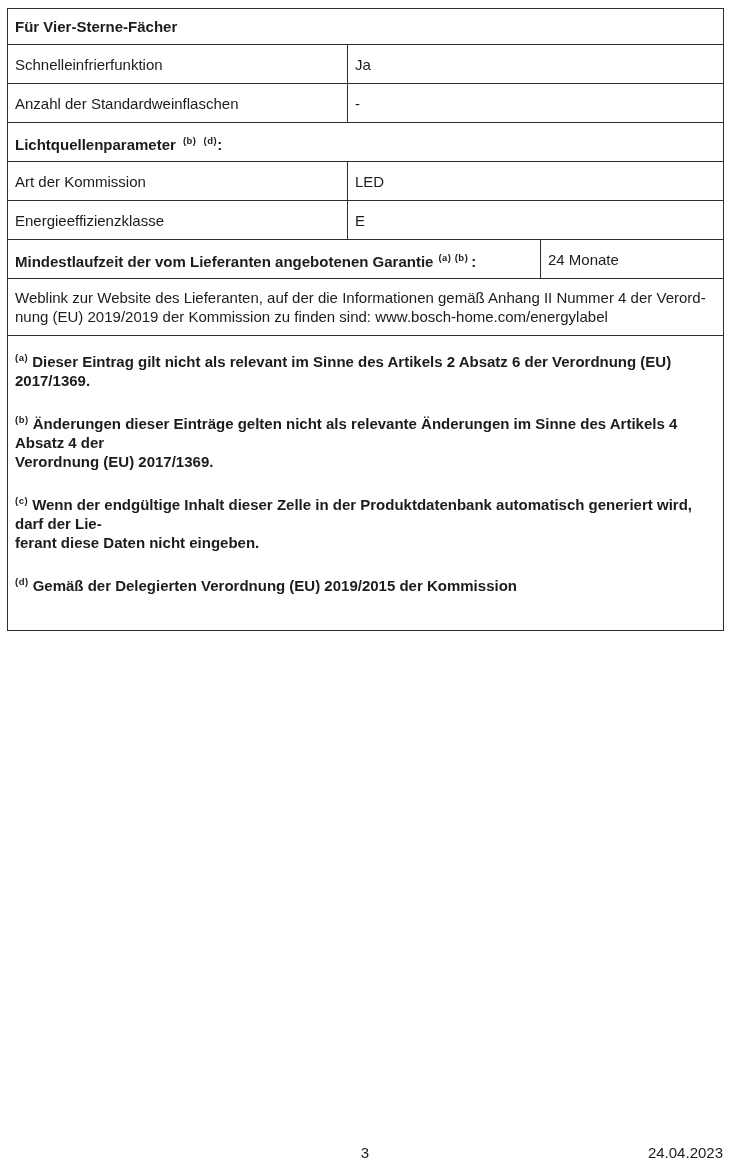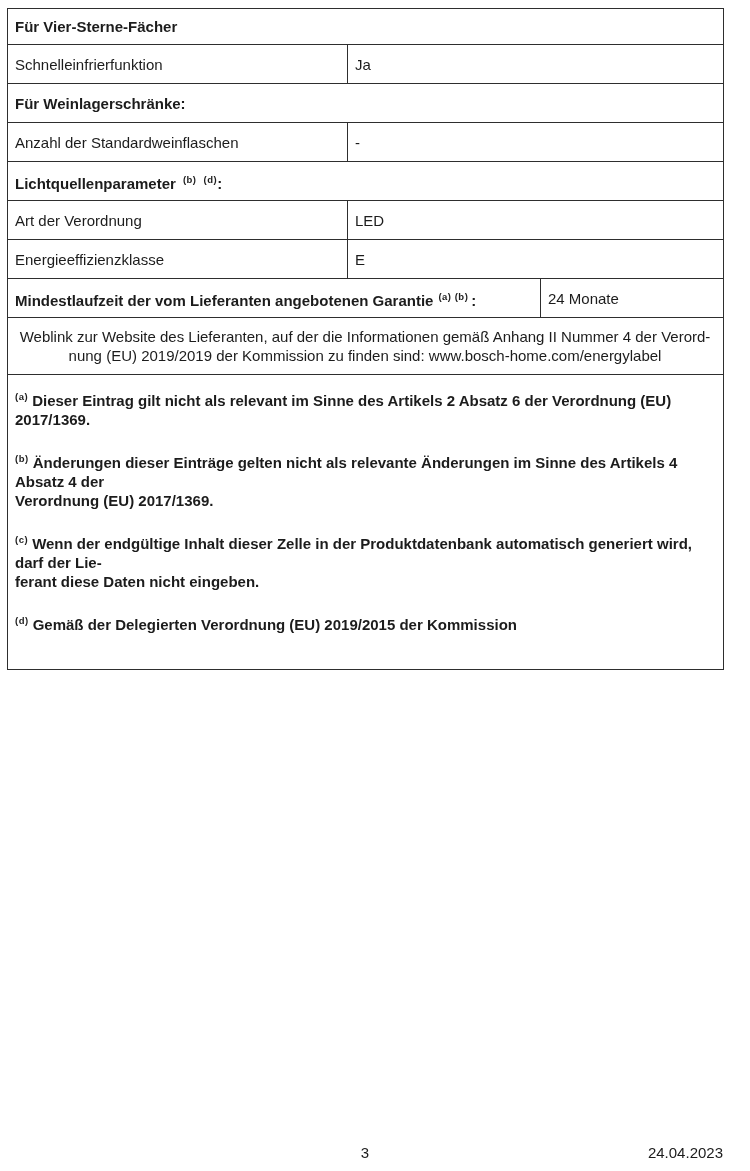--- a/index.html
+++ b/index.html
@@ -40,21 +40,20 @@
     font-size: 9.5px;
     vertical-align: 6px;
     letter-spacing: 0.5px;
   }
   .section-header sup.marker { margin-left: 7px; }
   .warranty-label sup.marker { margin-left: 5px; margin-right: 3px; }
   .cell-paragraph {
     padding-top: 9px !important;
     padding-bottom: 9px !important;
     vertical-align: top !important;
-    text-align: center;
   }
   .cell-footnotes {
     padding-top: 12px !important;
     padding-bottom: 6px !important;
     vertical-align: top !important;
   }
   .footnote { margin: 0 0 20px 0; font-weight: bold; }
   .footnote:last-child { margin-bottom: 29px; }
   .footnote sup.marker { margin-right: 4px; }
   .wrap-line { display: block; }
@@ -97,44 +96,39 @@
 
   <tr class="row-std">
     <td class="cell-label">
       <span>Schnelleinfrierfunktion</span>
     </td>
     <td colspan="2" class="cell-value">
       <span>Ja</span>
     </td>
   </tr>
 
-  <tr class="row-std">
-    <td colspan="3" class="section-header">
-      <span>Für Weinlagerschränke:</span>
-    </td>
-  </tr>
 
   <tr class="row-std">
     <td class="cell-label">
       <span>Anzahl der Standardweinflaschen</span>
     </td>
     <td colspan="2" class="cell-value">
       <span>-</span>
     </td>
   </tr>
 
   <tr class="row-std">
     <td colspan="3" class="section-header">
       <span>Lichtquellenparameter</span><sup class="marker">(b)</sup><sup class="marker">(d)</sup><span>:</span>
     </td>
   </tr>
 
   <tr class="row-std">
     <td class="cell-label">
-      <span>Art der Verordnung</span>
+      <span>Art der Kommission</span>
     </td>
     <td colspan="2" class="cell-value">
       <span>LED</span>
     </td>
   </tr>
 
   <tr class="row-std">
     <td class="cell-label">
       <span>Energieeffizienzklasse</span>
     </td>

